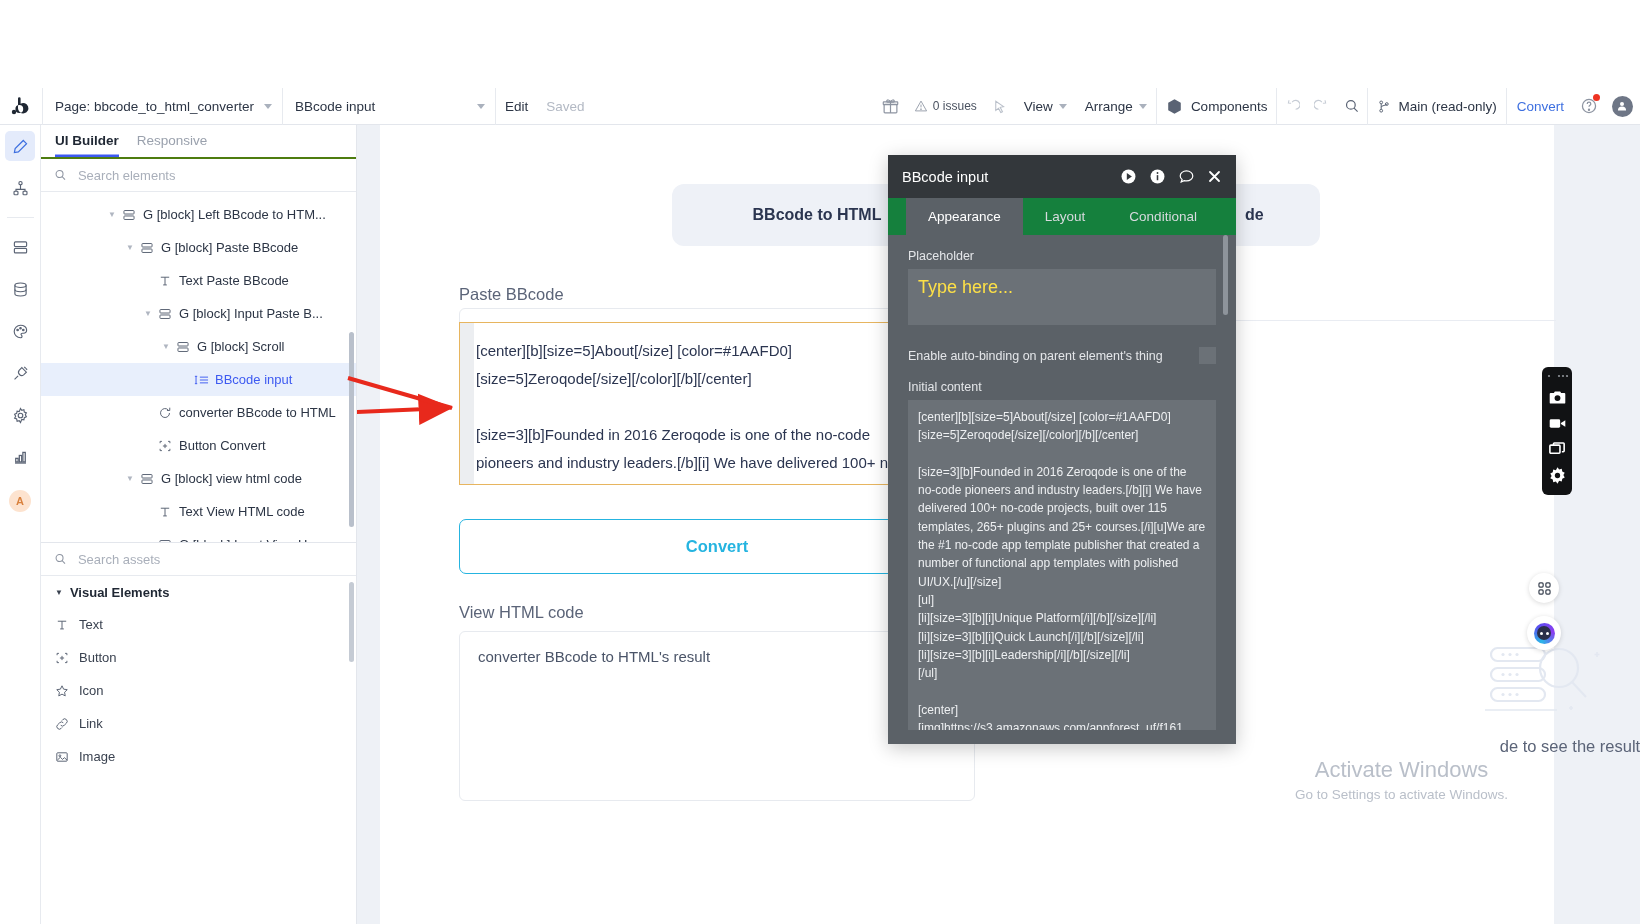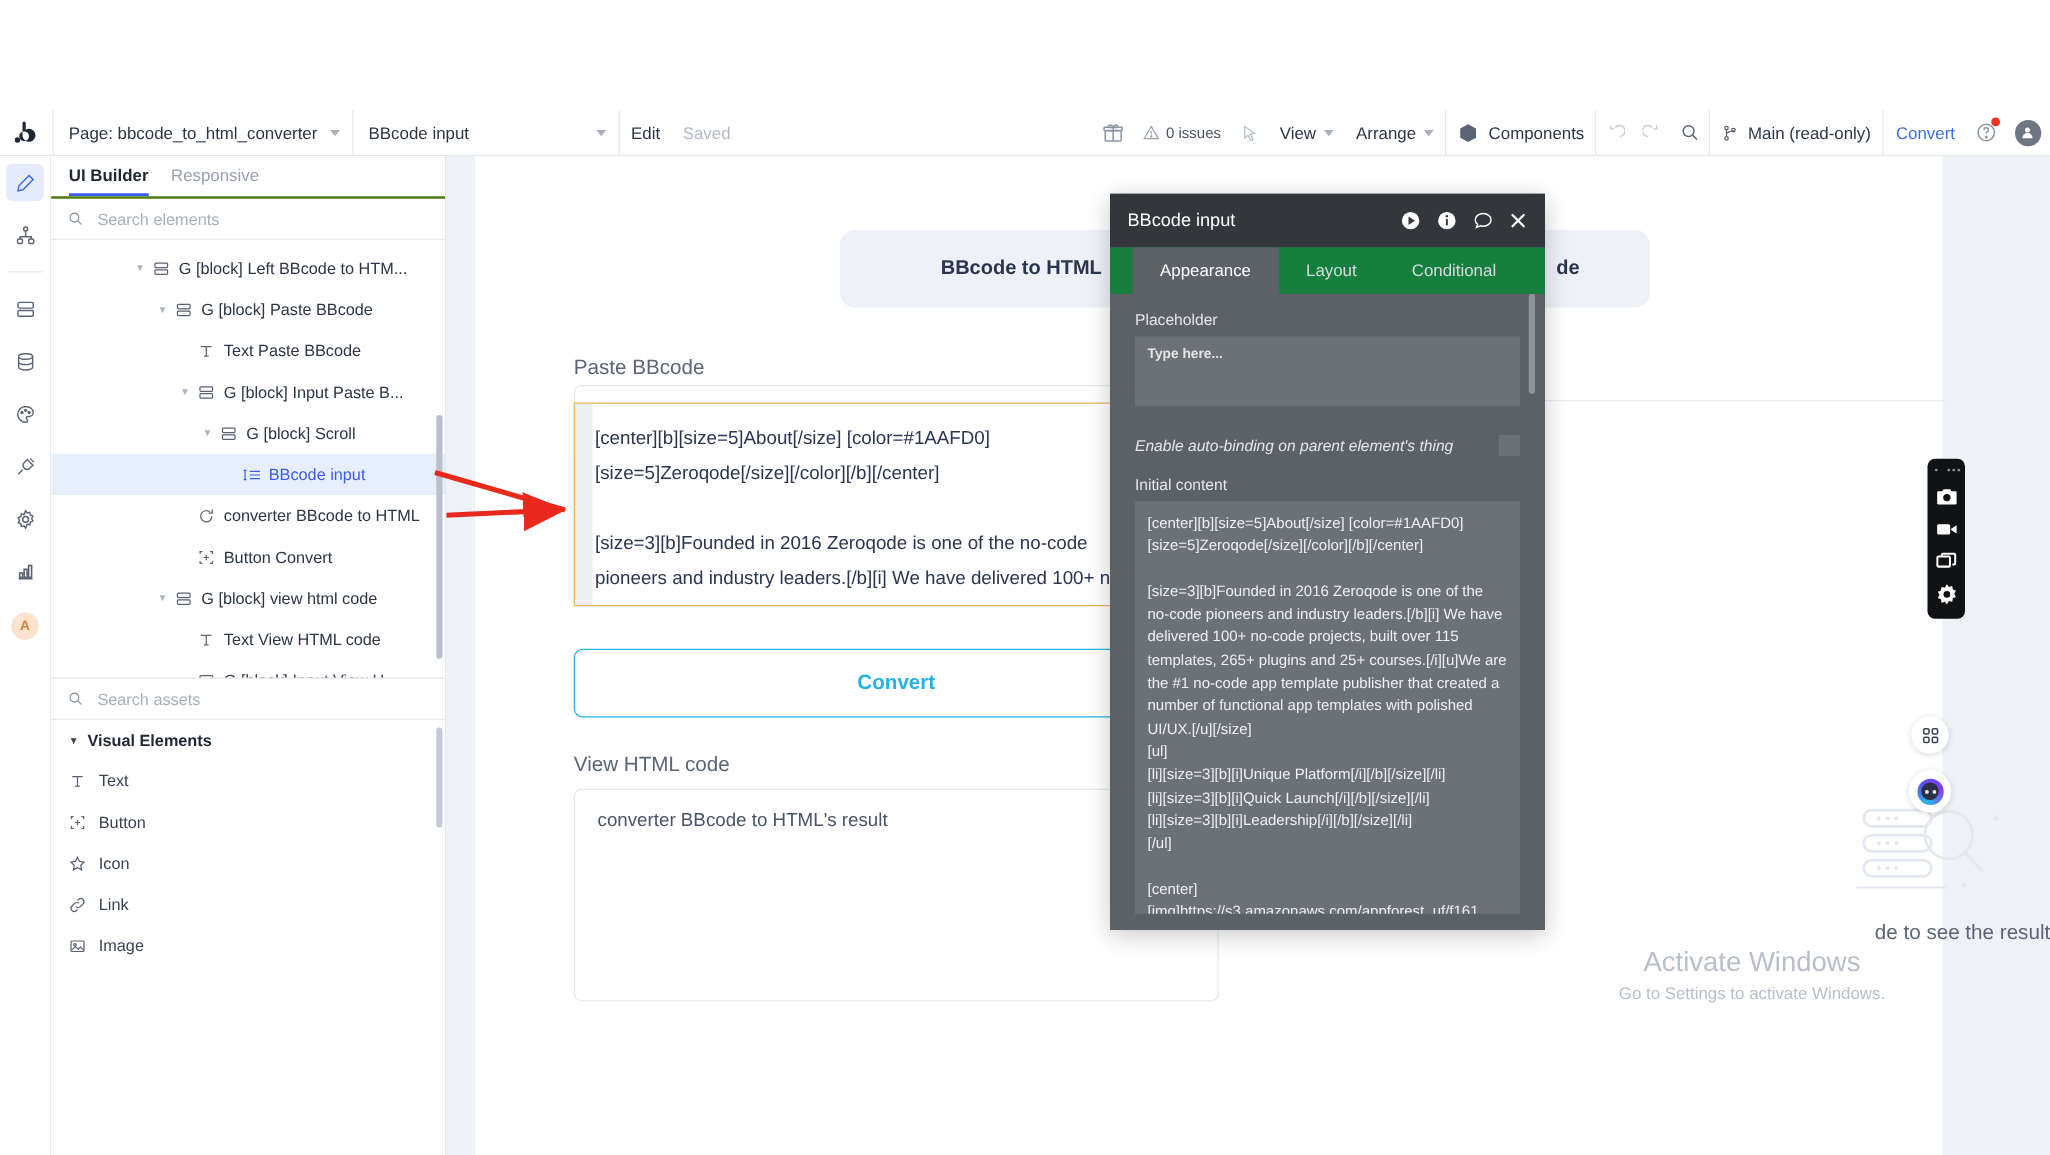--- a/index.html
+++ b/index.html
@@ -244,25 +244,25 @@
   .prop-tabs { height:37px; background:#15803d; display:flex; align-items:flex-end; padding-left:18px;}
   .prop-tab {
     height:37px; padding: 0 22px; display:flex; align-items:center;
     font-size:13.5px; color:#d7dade; cursor:pointer;
   }
   .prop-tab.active { background:#5b6167; color:#ffffff; }
   .prop-body { flex:1; padding: 14px 20px 0 20px; overflow:hidden; position:relative;}
   .prop-label { font-size:12.5px; color:#e4e6e9; margin-bottom:6px; }
   .prop-field {
     background:#6b7177; border:none; width:100%; height:56px;
-    padding:8px 10px; color:#e5e5e5; font-size:11px;
-    font-family:"Liberation Sans", sans-serif; resize:none; outline:none;font-weight:bold;
+    padding:8px 10px; color:#fde047; font-size:18px;
+    font-family:"Liberation Sans", sans-serif; resize:none; outline:none;
   }
   .prop-checkrow {
-    display:flex; align-items:center; margin: 18px 0 0 0; gap:10px;font-style:italic;
+    display:flex; align-items:center; margin: 18px 0 0 0; gap:10px;
   }
   .prop-checkrow .ptext { font-size:12.5px; color:#e4e6e9; }
   .prop-check {
     width:17px; height:17px; background:#6b7177; margin-left:auto; cursor:pointer;
   }
   .prop-content {
     background:#6b7177; width:100%; height:330px;
     padding:8px 10px; color:#eef0f2; font-size:12px; line-height:18.3px;
     overflow:hidden; white-space:pre-wrap; word-break:break-word;
     font-family:"Liberation Sans", sans-serif;

